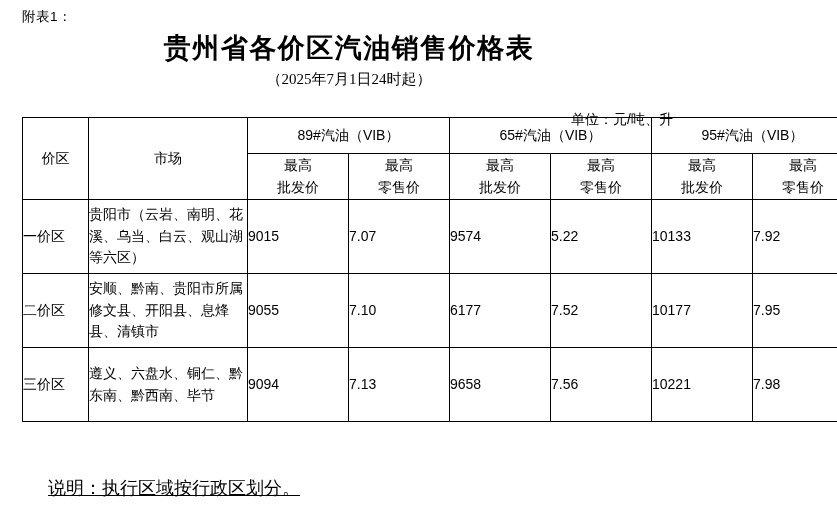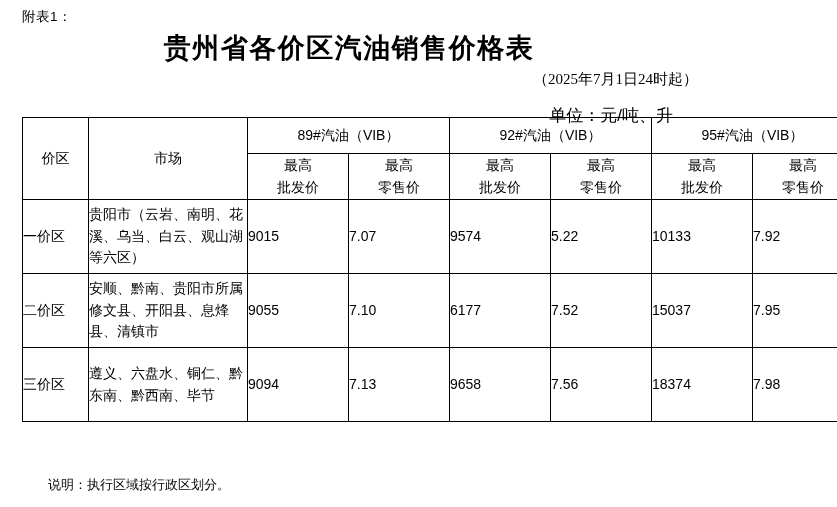--- a/index.html
+++ b/index.html
@@ -37,29 +37,29 @@
     font-size: 27px;
     font-weight: bold;
     letter-spacing: 1.5px;
     font-family: "Liberation Serif", serif;
   }
   .doc-subtitle {
     position: absolute;
     left: 0;
     right: 0;
     top: 70px;
-    text-align: right;
+    text-align: center;
     font-size: 15px;
     font-family: "Liberation Serif", serif;
   }
   .unit-note {
     position: absolute;
     right: 25px;
-    top: 104px;
-    font-size: 17px;
+    top: 111px;
+    font-size: 14px;
   }
   .table-wrap {
     position: absolute;
     left: 22px;
     top: 117px;
     width: 793px;
   }
   table.price {
     border-collapse: collapse;
     width: 793px;
@@ -94,21 +94,22 @@
     text-align: left;
     padding: 6px 8px 6px 10px;
     line-height: 1.75;
     font-size: 13.5px;
   }
   tr.data-row { height: 74px; }
   .note {
     position: absolute;
     left: 48px;
     top: 476px;
-    font-size: 13px;
+    font-size: 18px;
+    text-decoration: underline;
   }
 </style>
 </head>
 <body>
 
 <div class="page">
 
   <div class="attach-label">附表1：</div>
 
   <div class="doc-title">贵州省各价区汽油销售价格表</div>
@@ -125,21 +126,21 @@
         <col class="col-price">
         <col class="col-price">
         <col class="col-price">
         <col class="col-price">
       </colgroup>
       <thead>
         <tr class="h-group">
           <th rowspan="2">价区</th>
           <th rowspan="2">市场</th>
           <th colspan="2">89#汽油（VIB）</th>
-          <th colspan="2">92#汽油（VIB）</th>
+          <th colspan="2">65#汽油（VIB）</th>
           <th colspan="2">95#汽油（VIB）</th>
         </tr>
         <tr class="h-sub">
           <th>
             <span>最高</span>
             <span>批发价</span>
           </th>
           <th>
             <span>最高</span>
             <span>零售价</span>
@@ -173,31 +174,31 @@
           <td>10133</td>
           <td>7.92</td>
         </tr>
         <tr class="data-row">
           <td class="zone">二价区</td>
           <td class="market">安顺、黔南、贵阳市所属修文县、开阳县、息烽县、清镇市</td>
           <td>9055</td>
           <td>7.10</td>
           <td>6177</td>
           <td>7.52</td>
-          <td>15037</td>
+          <td>10177</td>
           <td>7.95</td>
         </tr>
         <tr class="data-row">
           <td class="zone">三价区</td>
           <td class="market">遵义、六盘水、铜仁、黔东南、黔西南、毕节</td>
           <td>9094</td>
           <td>7.13</td>
           <td>9658</td>
           <td>7.56</td>
-          <td>18374</td>
+          <td>10221</td>
           <td>7.98</td>
         </tr>
       </tbody>
     </table>
   </div>
 
   <div class="note">说明：执行区域按行政区划分。</div>
 
 </div>
 

